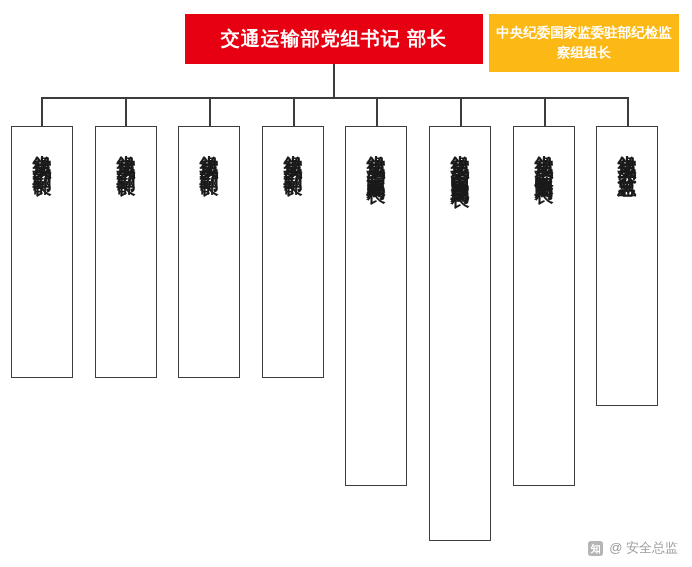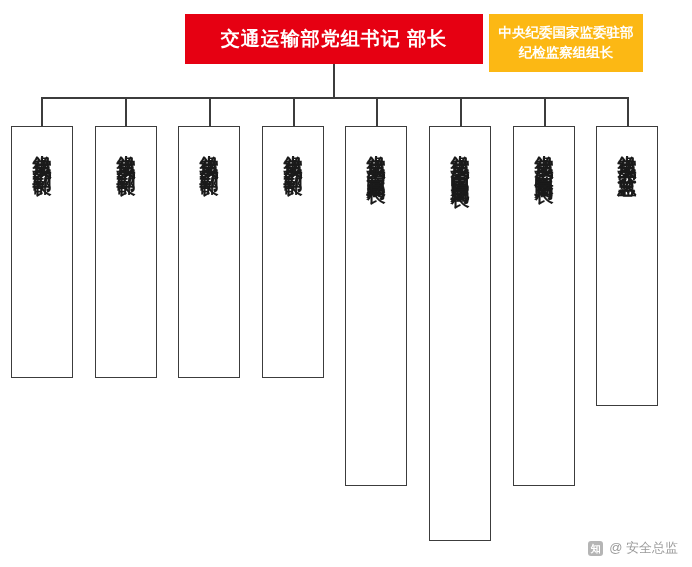--- a/index.html
+++ b/index.html
@@ -46,21 +46,21 @@
     width: 298px;
     height: 50px;
     background: #e60012;
     font-size: 19px;
     letter-spacing: 1px;
   }
 
   .node-aux {
     left: 489px;
     top: 0;
-    width: 154px;
+    width: 190px;
     height: 58px;
     background: #fcb814;
     font-size: 13.5px;
     line-height: 1.45;
     padding: 2px 6px;
   }
   .node-aux .aux-inner {
     display: block;
   }
 

